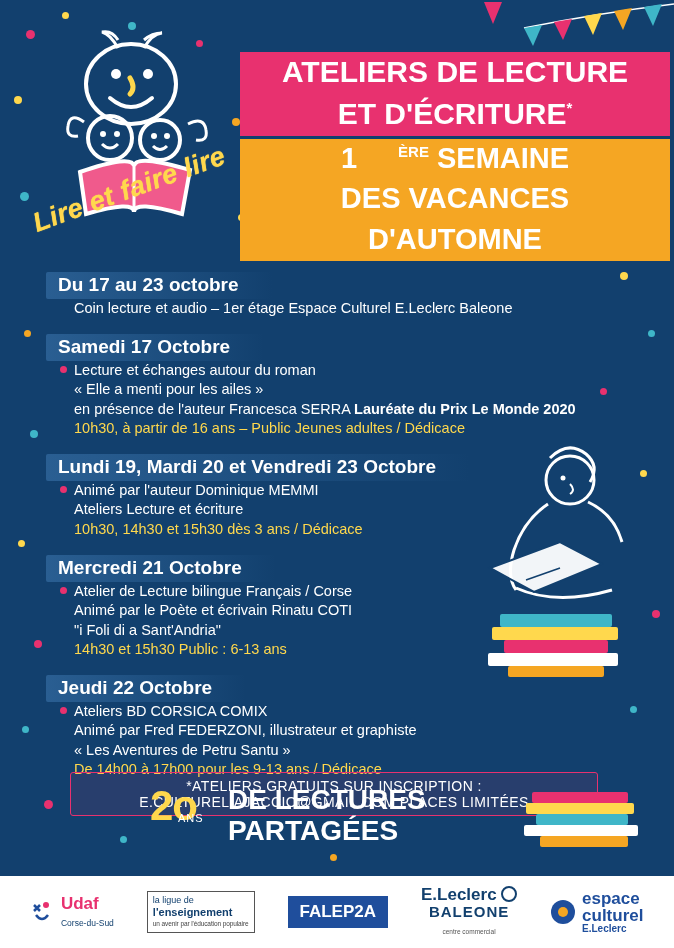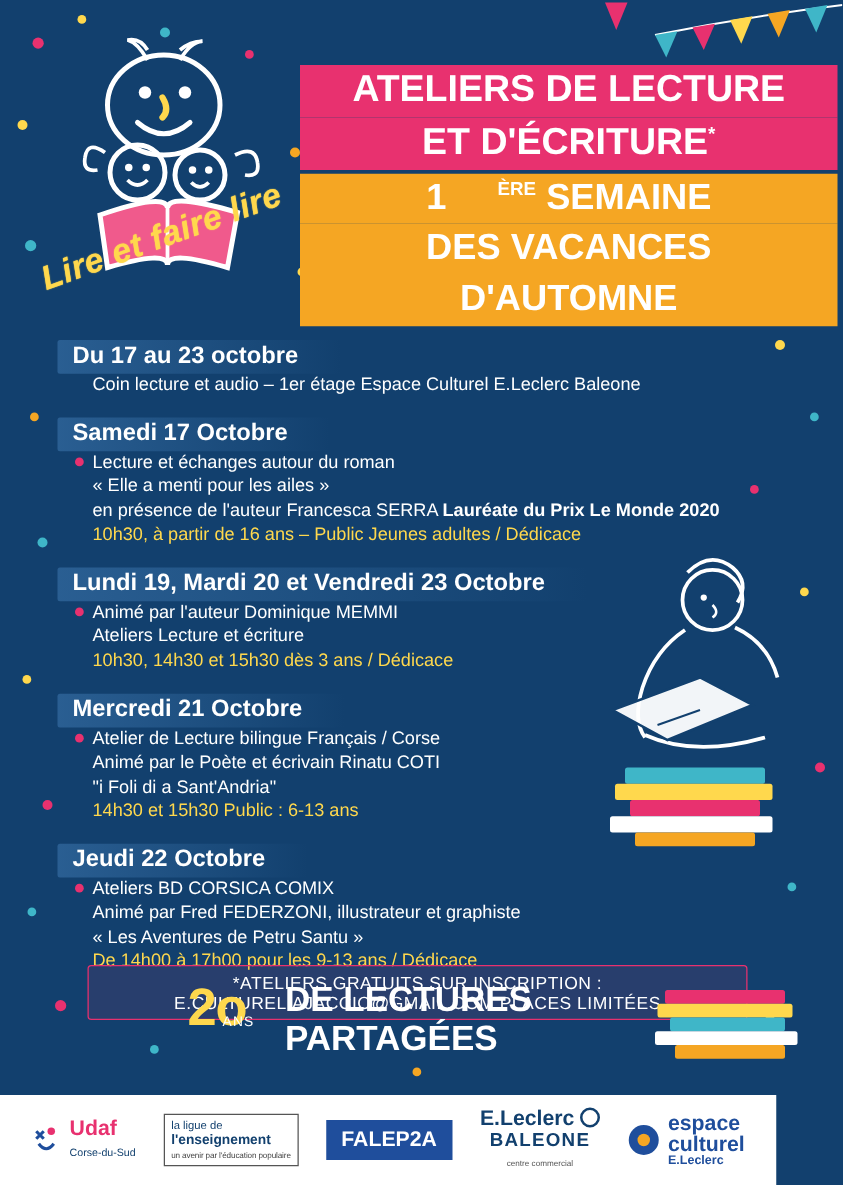--- a/index.html
+++ b/index.html
@@ -113,21 +113,21 @@
     position: absolute; left: 28px; top: 32px;
     color: #ffffff; font-size: 11px; font-weight: normal; letter-spacing: 1px;
   }
   .twenty-txt {
     position: absolute; left: 78px; top: 4px;
     color: #ffffff; font-weight: bold; font-size: 28px; line-height: 1.12;
   }
 
   
   .footer {
-    position: absolute; left: 0; bottom: 0; width: 621px; height: 72px;
+    position: absolute; left: 0; bottom: 0; width: 674px; height: 72px;
     background: #ffffff;
     display: flex; align-items: center; justify-content: space-around;
     padding: 16px 14px;
   }
   .flogo { text-align: center; line-height: 1.05; }
   .udaf-name { color: #e8316f; font-weight: bold; font-size: 17px; }
   .udaf-sub { color: #12406e; font-size: 8.5px; }
   .ligue {
     border: 1px solid #555; padding: 3px 5px; font-size: 9px; color: #12406e;
     text-align: left; line-height: 1.15; position: relative;

